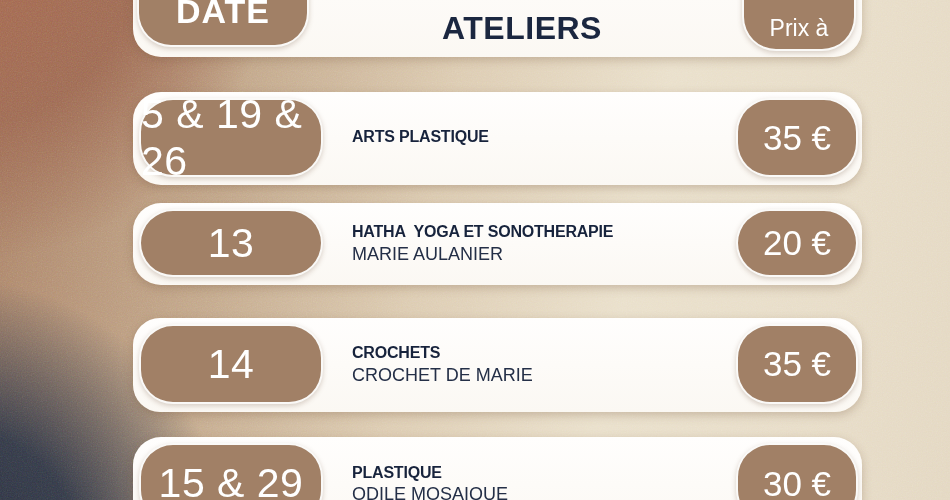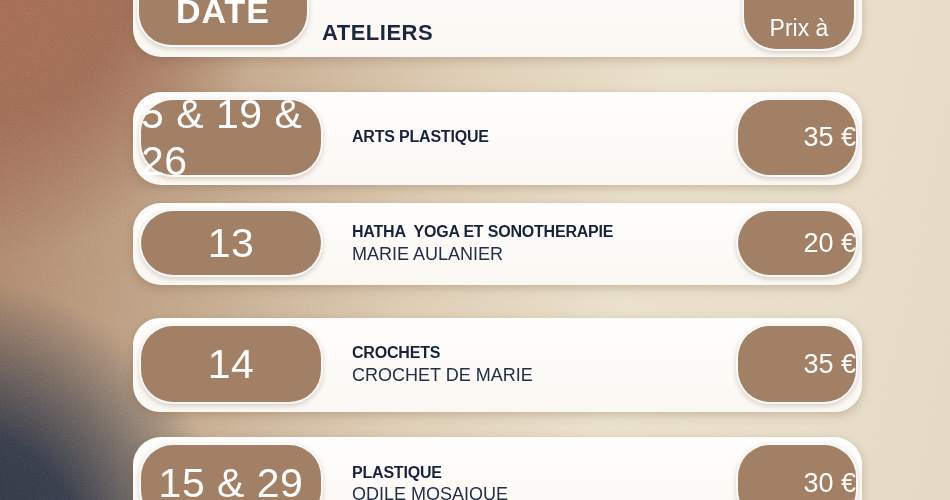--- a/index.html
+++ b/index.html
@@ -31,27 +31,27 @@
   .pill{
     position:absolute;
     background:#a18066;
     border:2px solid rgba(255,255,255,.95);
     border-radius:34px;
     box-shadow:0 2px 5px rgba(110,80,55,.25);
     display:flex;align-items:center;justify-content:center;
     color:#ffffff;box-sizing:border-box;
   }
   .date-pill{left:6px;top:6px;bottom:8px;width:184px;font-size:41px;font-weight:500;letter-spacing:.5px;}
-  .price-pill{right:4px;top:6px;bottom:8px;width:122px;font-size:27px;font-weight:500;justify-content:flex-end;}
+  .price-pill{right:4px;top:6px;bottom:8px;width:122px;font-size:35px;font-weight:500;}
   .header-date-pill{left:4px;top:4px;bottom:10px;width:172px;align-items:flex-end;padding-bottom:14px;font-size:34px;font-weight:600;letter-spacing:1px;}
   .header-price-pill{right:6px;top:4px;bottom:6px;width:114px;flex-direction:column;justify-content:flex-end;padding-bottom:6px;font-size:23px;font-weight:500;line-height:30px;}
   .header-title{
     position:absolute;left:189px;width:400px;bottom:13px;
-    text-align:left;color:#1b2740;
-    font-size:22px;font-weight:800;letter-spacing:.5px;line-height:1;
+    text-align:center;color:#1b2740;
+    font-size:32px;font-weight:800;letter-spacing:.5px;line-height:1;
   }
   .row-text{
     position:absolute;left:219px;right:135px;top:50%;
     transform:translateY(-50%);
   }
   .row-title{color:#17233c;font-size:16px;font-weight:800;letter-spacing:-.2px;line-height:1.1;margin-bottom:4px;white-space:pre;}
   .row-subtitle{color:#242f47;font-size:18px;font-weight:400;line-height:1.1;}
 </style>
 </head>
 <body>

